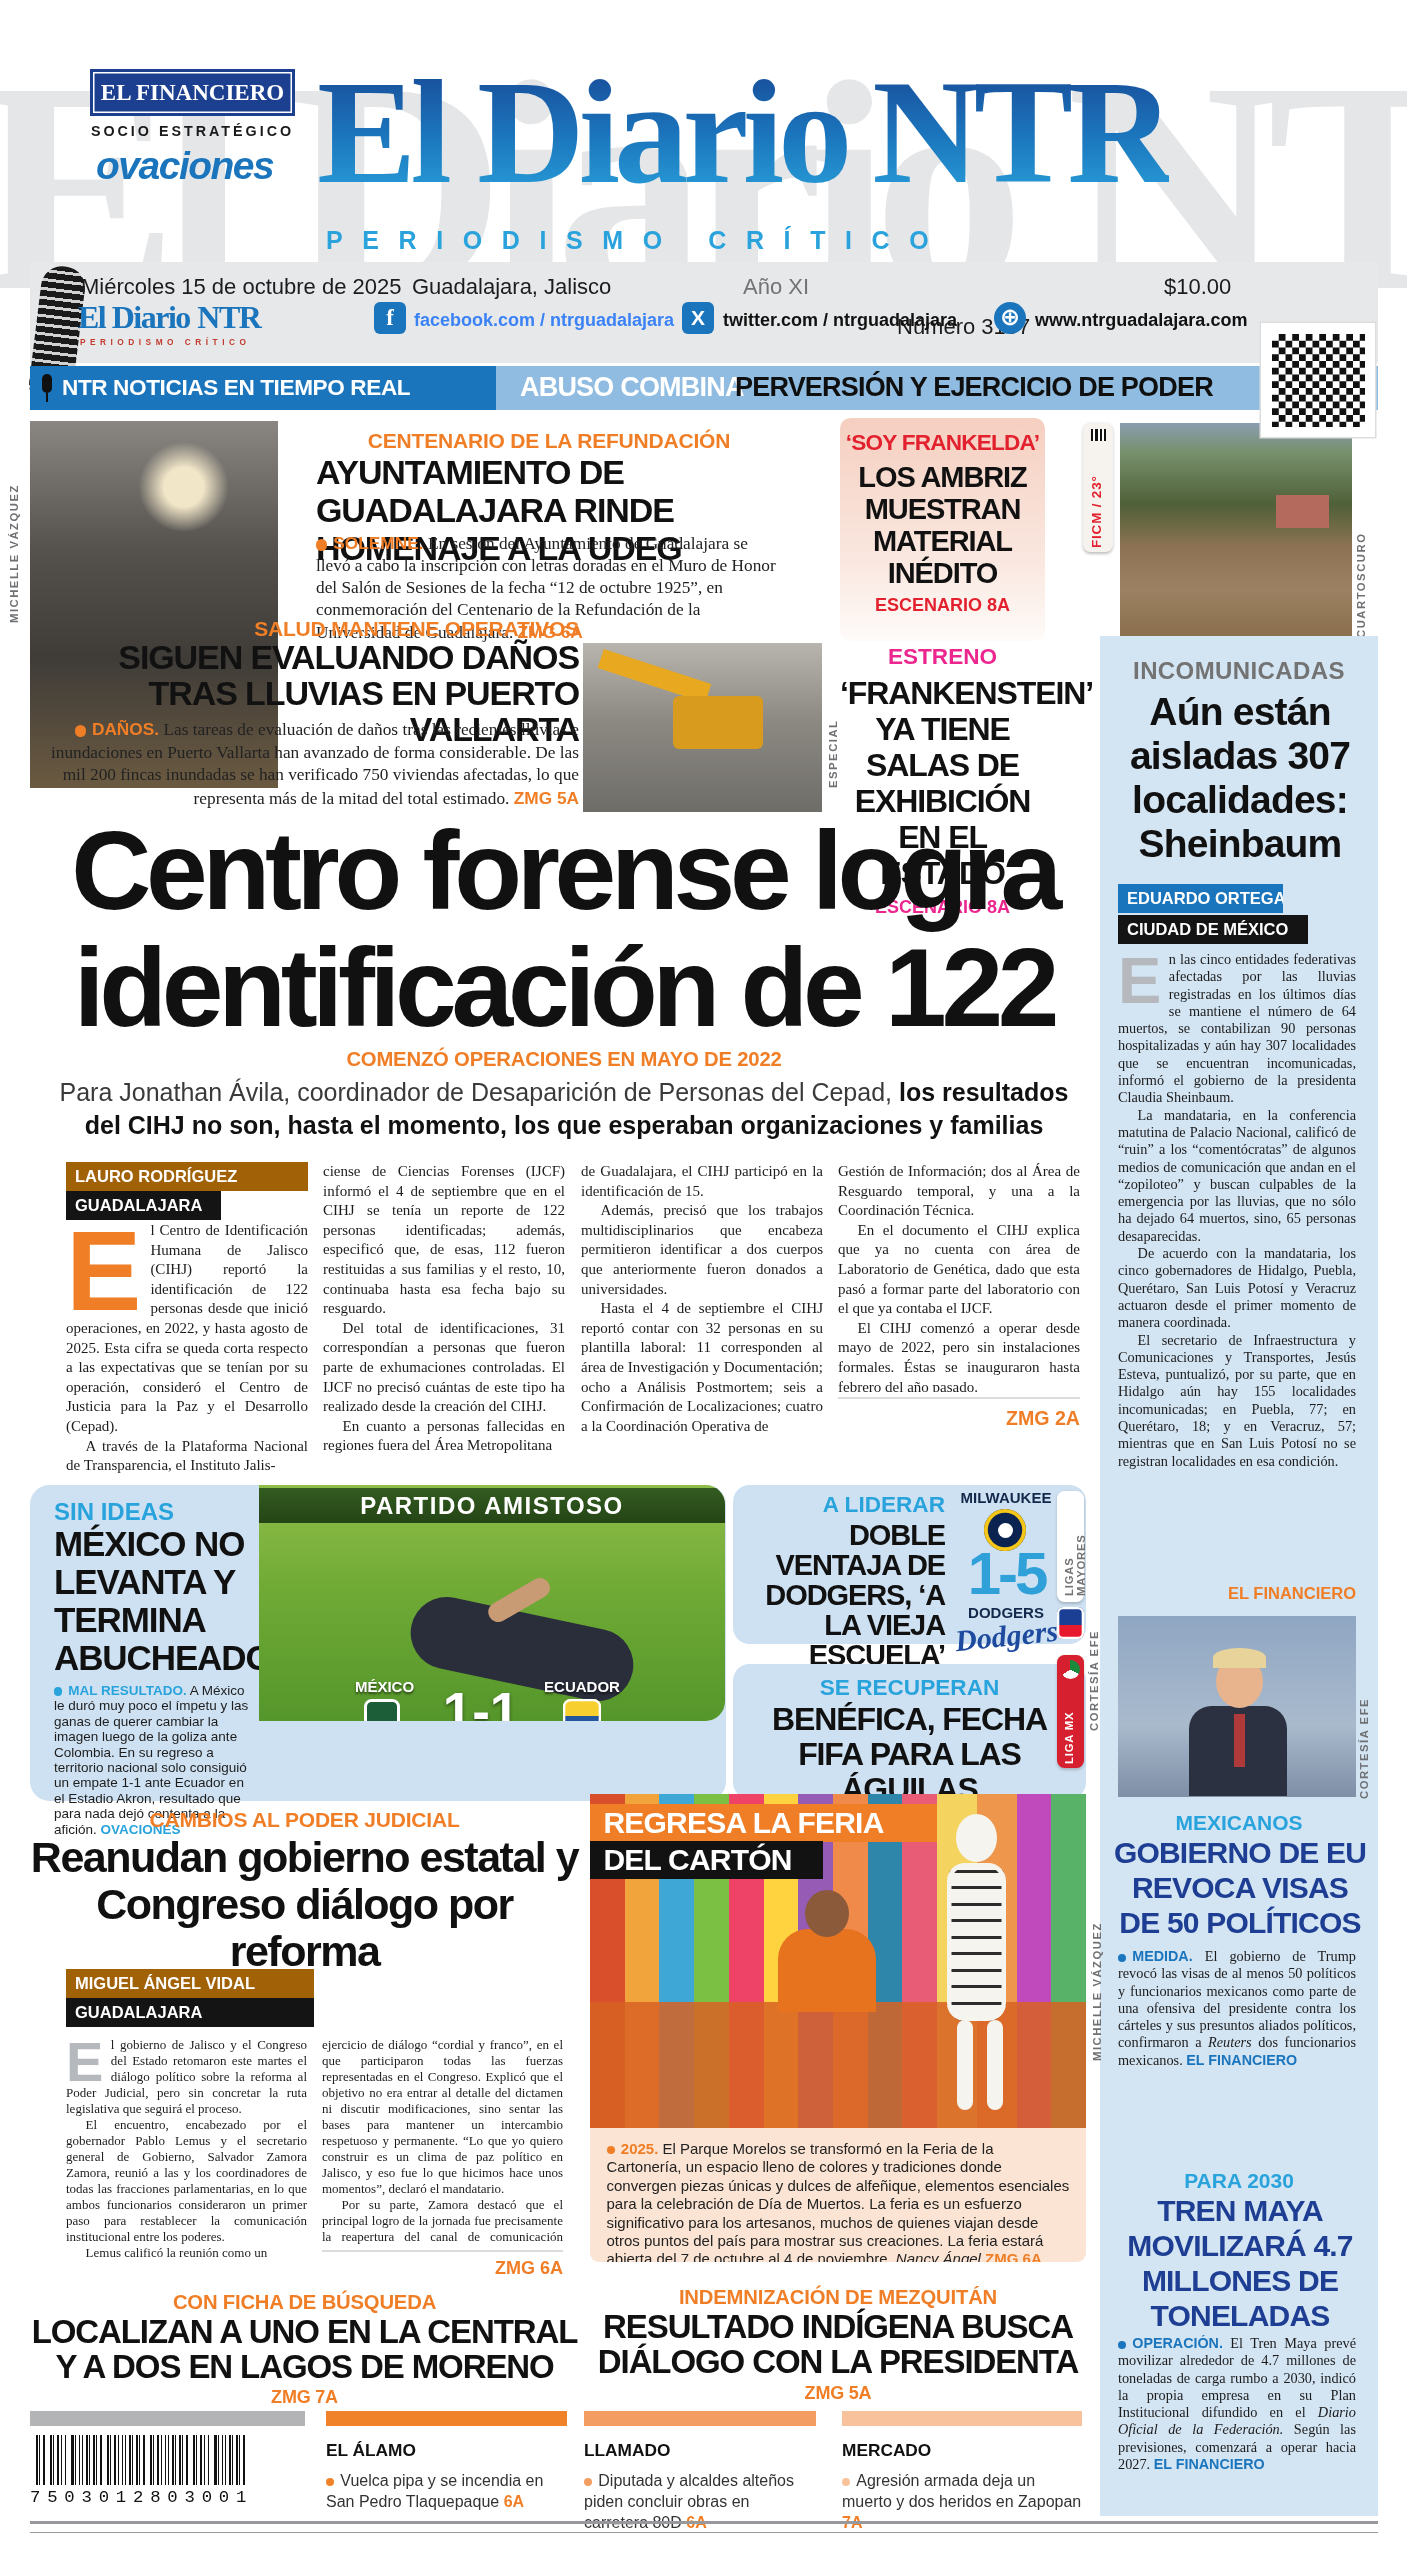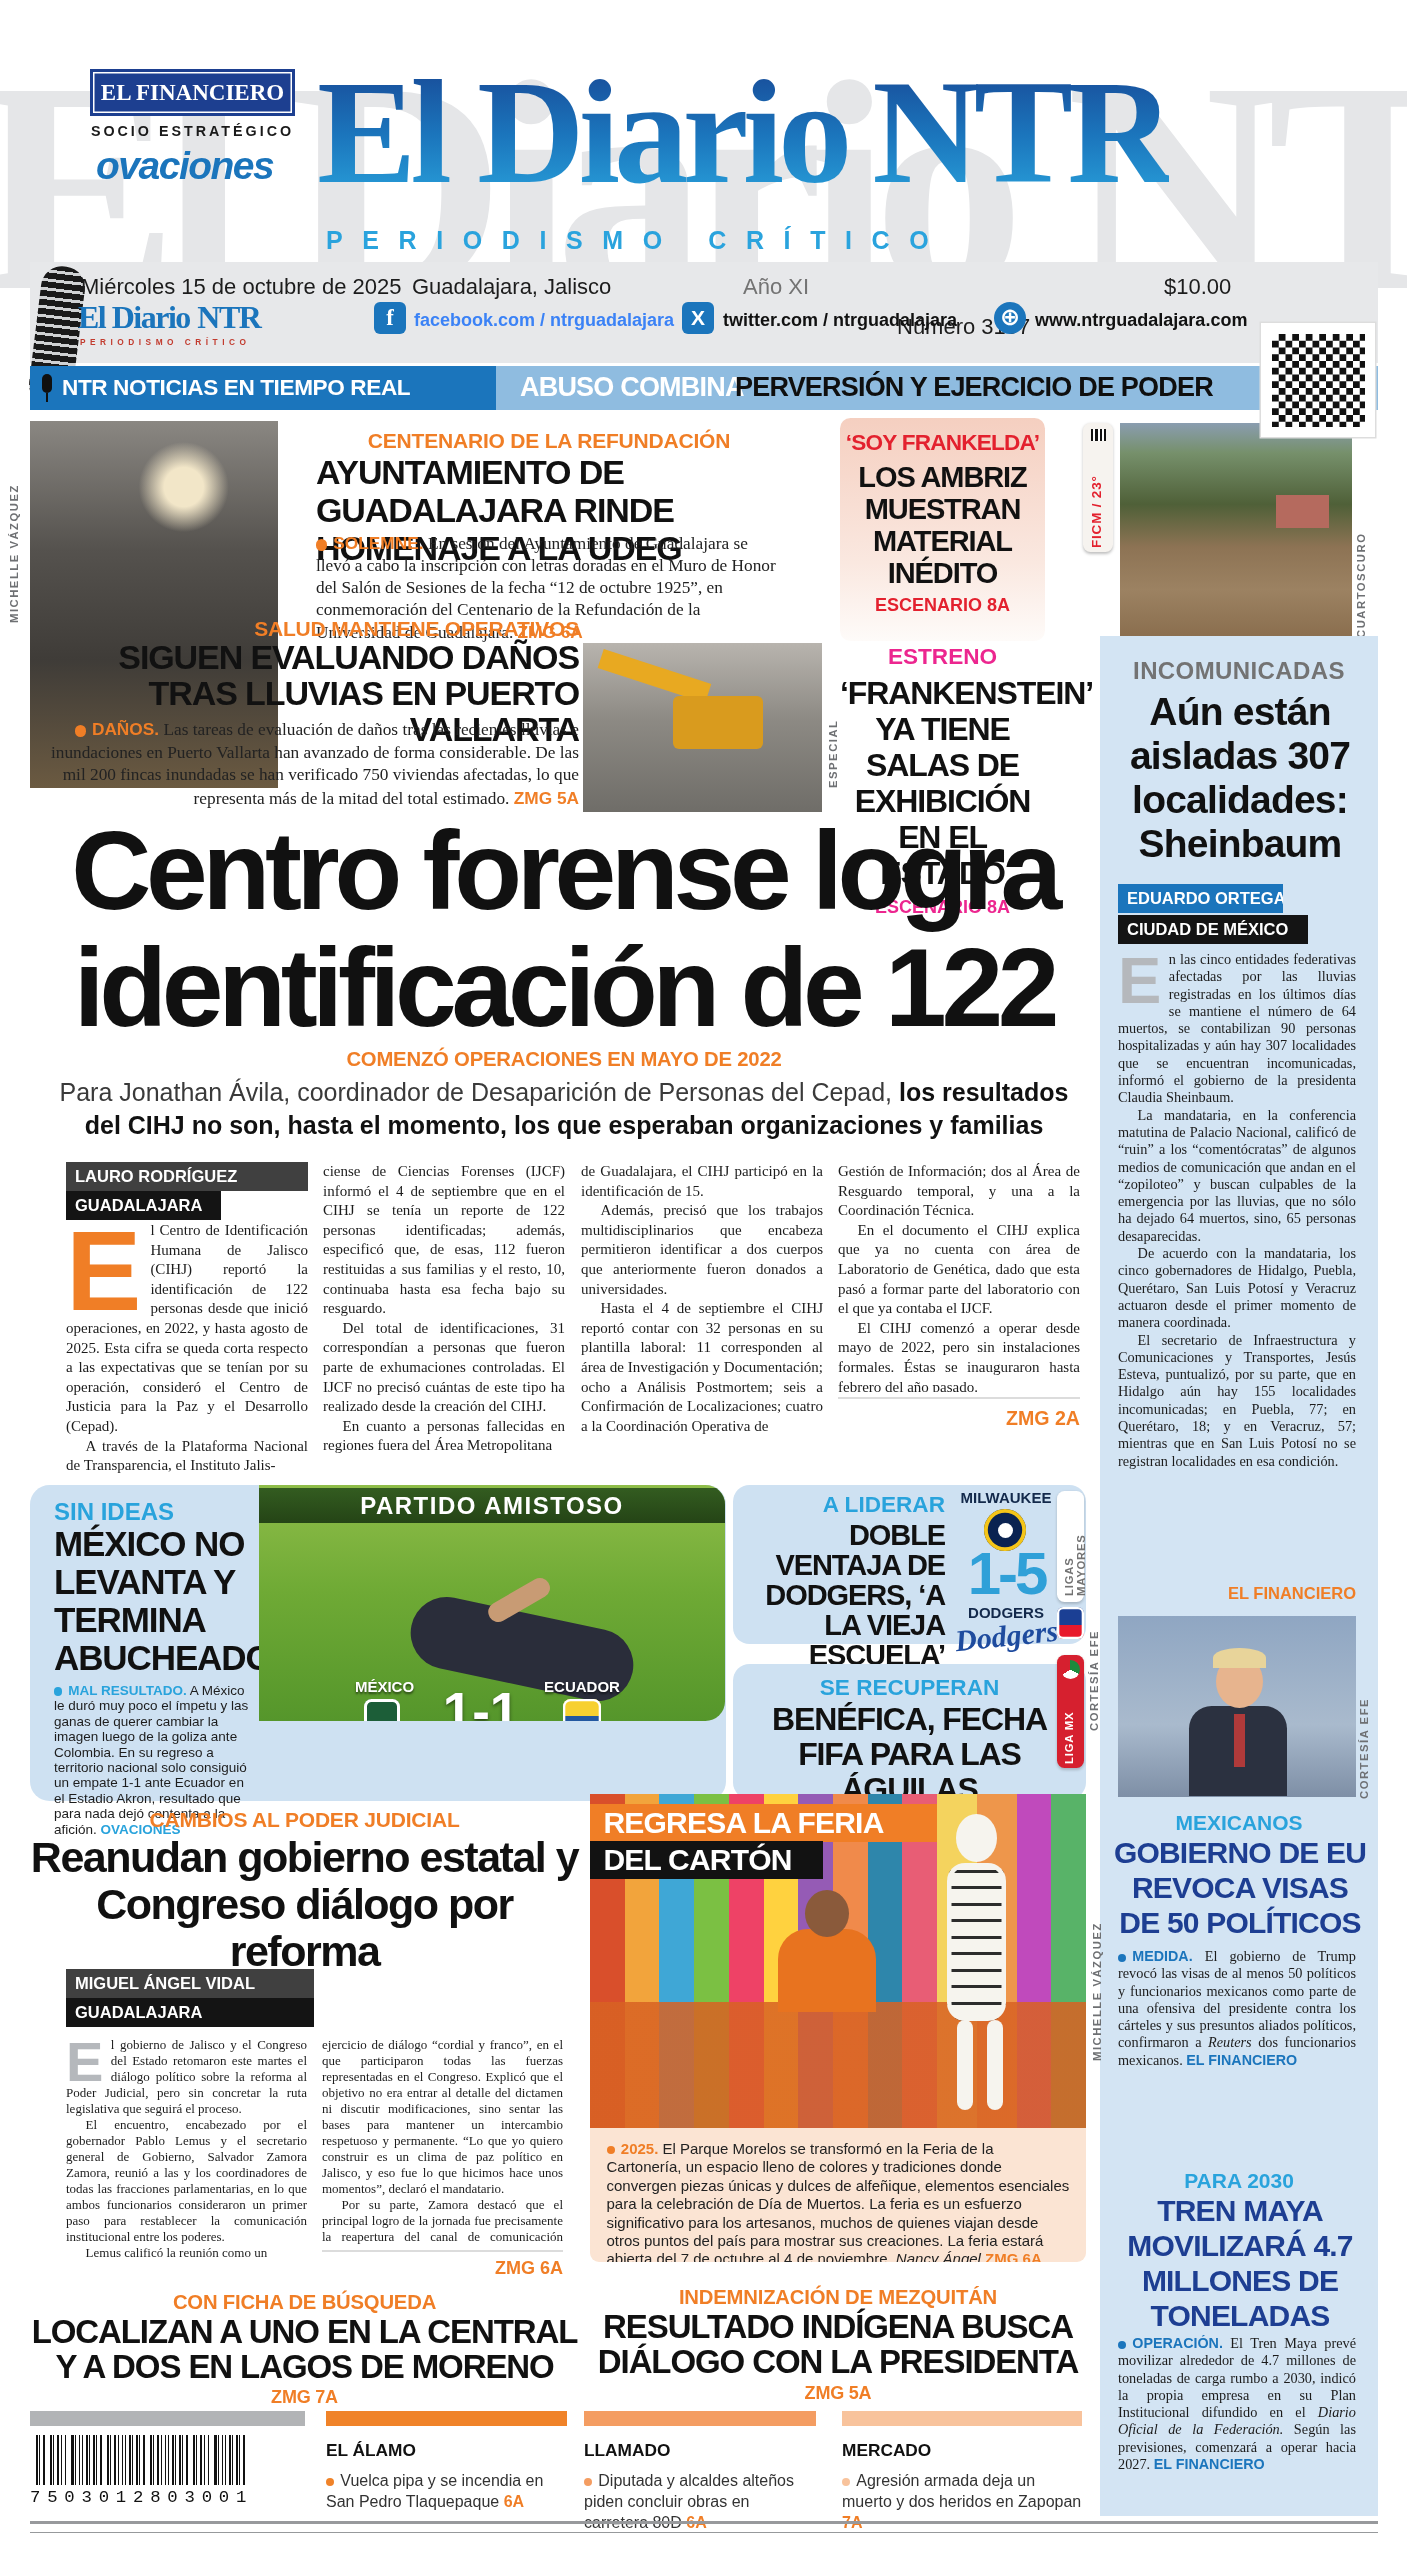--- a/index.html
+++ b/index.html
@@ -10,21 +10,21 @@
   .center{text-align:center;}
   .right{text-align:right;}
   .kick{font-weight:bold;color:#F07E26;letter-spacing:-0.2px;}
   .skyblue{color:#29A3DC;}
   .ntrblue{color:#737373;}
   .navy{color:#1D3E92;}
   .pink{color:#EC268F;}
   .red{color:#E3212E;}
   .hl{font-weight:bold;color:#111;letter-spacing:-1.1px;}
   .byl{color:#fff;font-weight:bold;font-size:16.5px;line-height:29px;padding:0 9px;box-sizing:border-box;white-space:nowrap;overflow:hidden;}
-  .byl.o{background:#404040;}
+  .byl.o{background:#a16207;}
   .byl.k{background:#141414;}
   .byl.bl{background:#1B75BC;}
   .pref{color:#F07E26;font-weight:bold;font-family:"Liberation Sans",sans-serif;}
   .prefb{color:#1B75BC;font-weight:bold;font-family:"Liberation Sans",sans-serif;}
   .dot{display:inline-block;width:11.3px;height:11.3px;border-radius:50%;background:#F07E26;margin-right:6px;vertical-align:middle;}
   .dot.sm{width:8.3px;height:8.3px;}
   .dot.sky{background:#29A3DC;}
   .dot.nb{background:#1B75BC;}
   .vert{writing-mode:vertical-rl;transform:rotate(180deg);font-size:12px;color:#6E7073;letter-spacing:1.5px;font-weight:bold;}
   .col{font-family:"Liberation Serif",serif;color:#1c1c1c;text-align:justify;overflow:hidden;}

